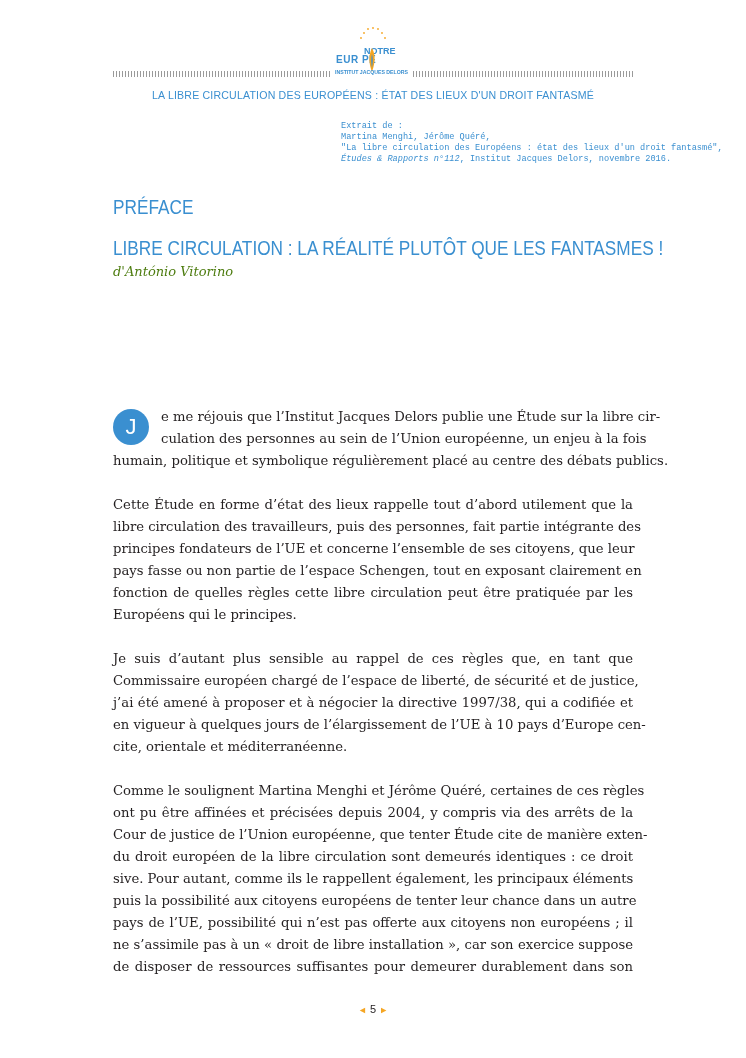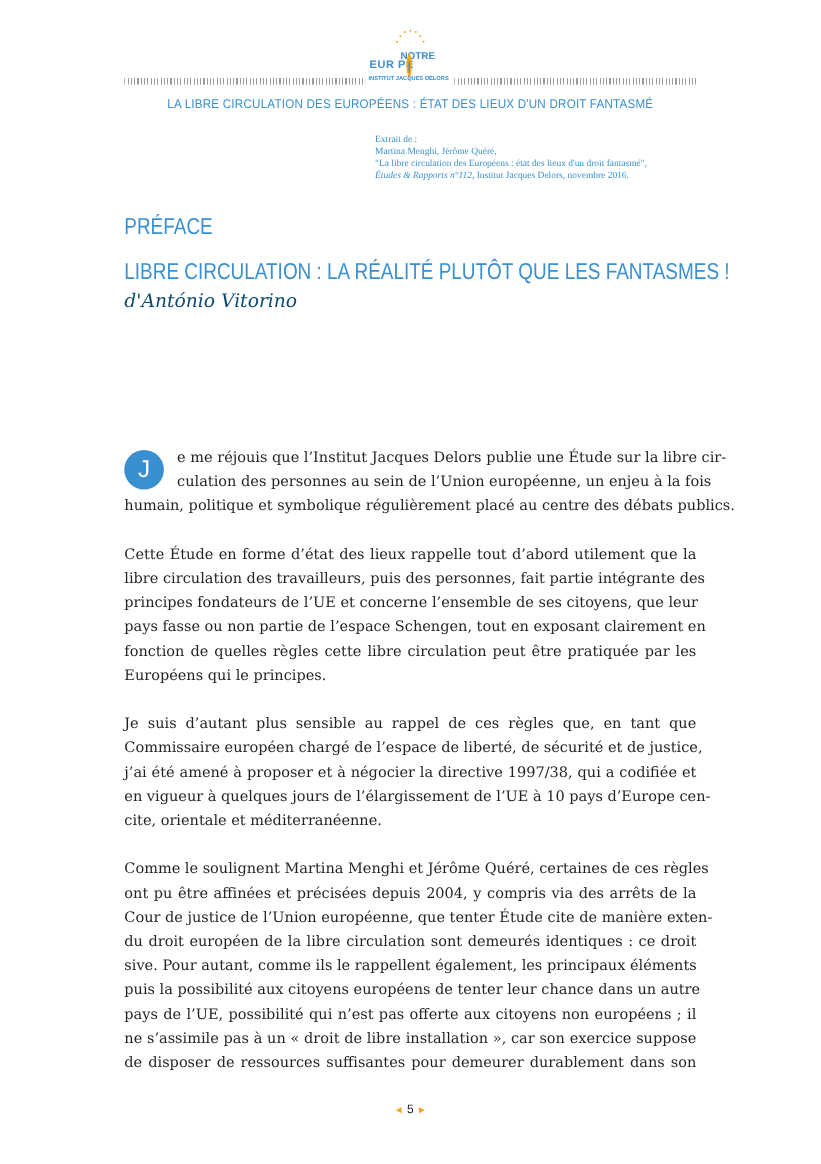--- a/index.html
+++ b/index.html
@@ -7,26 +7,26 @@
   .logo { position: absolute; left: 333px; top: 14px; width: 80px; height: 62px; }
   .logo-notre { position: absolute; left: 5px; top: 32px; font-family: "Liberation Sans", sans-serif; font-weight: bold; font-size: 9px; color: #3a8fd0; letter-spacing: 0px; margin-left: 26px; }
   .logo-europe { position: absolute; left: 3px; top: 40px; font-family: "Liberation Sans", sans-serif; font-weight: bold; font-size: 10px; color: #3a8fd0; letter-spacing: 0.5px; }
   .logo-inst { position: absolute; left: 2px; top: 55px; font-family: "Liberation Sans", sans-serif; font-weight: bold; font-size: 5.2px; color: #3a8fd0; white-space: nowrap; }
   .logo-flame { position: absolute; left: 34px; top: 32px; width: 10px; height: 28px; }
   .logo-stars { position: absolute; left: 20px; top: 6px; width: 40px; height: 28px; }
   .rule { position: absolute; top: 71px; height: 6px; background-image: repeating-linear-gradient(90deg, #9a9a9a 0, #9a9a9a 1px, transparent 1px, transparent 3px); }
   .rule-left { left: 113px; width: 219px; }
   .rule-right { left: 413px; width: 220px; }
   .running-title { position: absolute; left: 113px; width: 520px; top: 89px; text-align: center; font-family: "Liberation Sans", sans-serif; font-size: 11.5px; color: #3a8fd0; letter-spacing: 0.2px; transform: scaleX(0.92); transform-origin: center; white-space: nowrap; }
-  .extract { position: absolute; left: 341px; top: 121px; width: 300px; font-family: Liberation Serif, serif; font-size: 8.6px; line-height: 11px; color: #3a8fd0; }
+  .extract { position: absolute; left: 341px; top: 121px; width: 300px; font-family: Liberation Mono, monospace; font-size: 8.6px; line-height: 11px; color: #3a8fd0; }
   .extract div { white-space: nowrap; }
   .extract i { font-style: italic; }
   .preface-label { position: absolute; left: 113px; top: 195px; font-family: "Liberation Sans", sans-serif; font-size: 21px; color: #3a8fd0; transform: scaleX(0.82); transform-origin: left; white-space: nowrap; }
   .main-title { position: absolute; left: 113px; top: 236px; font-family: "Liberation Sans", sans-serif; font-size: 21px; color: #3a8fd0; transform: scaleX(0.82); transform-origin: left; white-space: nowrap; }
-  .author { position: absolute; left: 113px; top: 264px; font-family: "DejaVu Serif", serif; font-style: italic; font-size: 17px; color: #0c4a6e; }
+  .author { position: absolute; left: 113px; top: 264px; font-family: "DejaVu Serif", serif; font-style: italic; font-size: 13px; color: #4d7c0f; }
   .body-text { position: absolute; left: 113px; width: 520px; font-size: 13.2px; line-height: 22px; color: #231f20; text-align: justify; }
   .body-text p { margin: 0 0 22px 0; }
   .p1 { position: relative; }
   .dropcap { position: absolute; left: 0; top: 3px; width: 36px; height: 36px; border-radius: 50%; background: #3a8fd0; color: #ffffff; font-family: "Liberation Sans", sans-serif; font-size: 22px; line-height: 36px; text-align: center; }
   .line { display: block; text-align: justify; text-align-last: justify; white-space: nowrap; }
   .line.indent { padding-left: 48px; }
   .line.last { text-align-last: left; }
   .footer { position: absolute; left: 333px; top: 1003px; width: 80px; text-align: center; font-family: "Liberation Sans", sans-serif; font-size: 11px; color: #231f20; }
   .footer .arrow { color: #f5a623; font-size: 9px; }
 </style>

